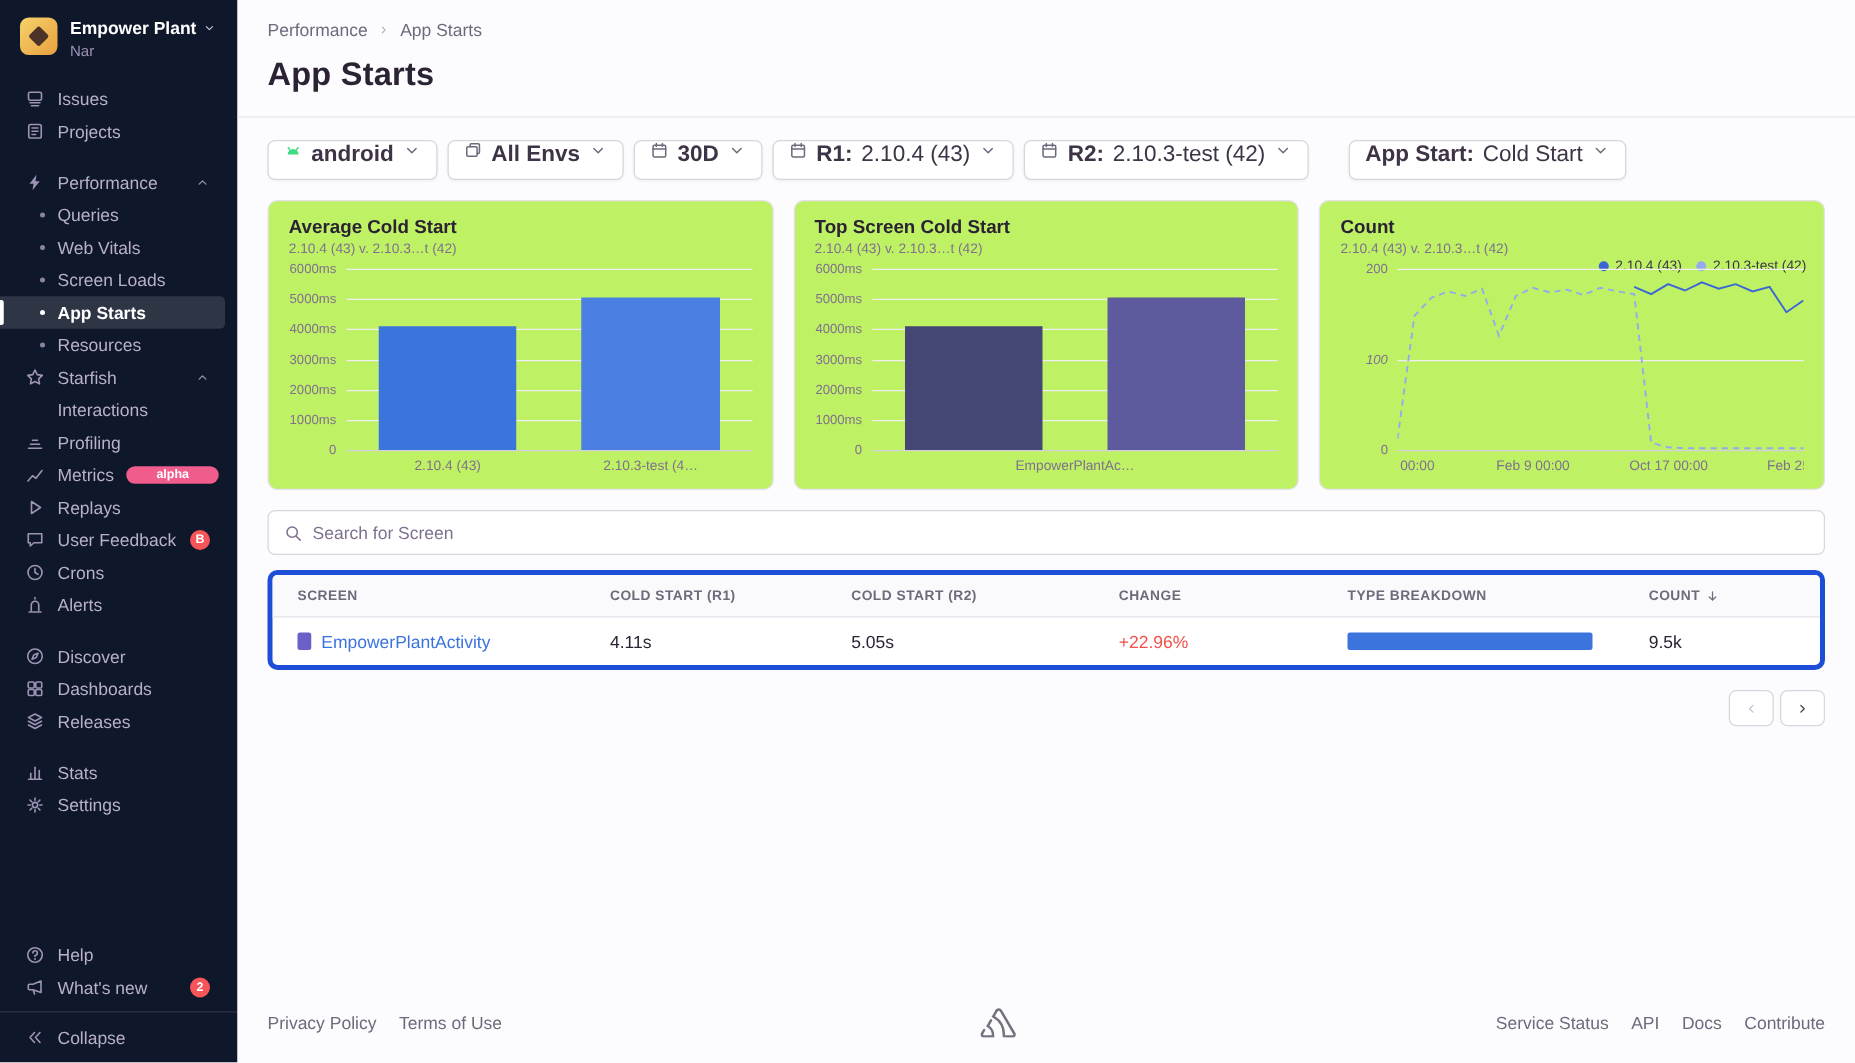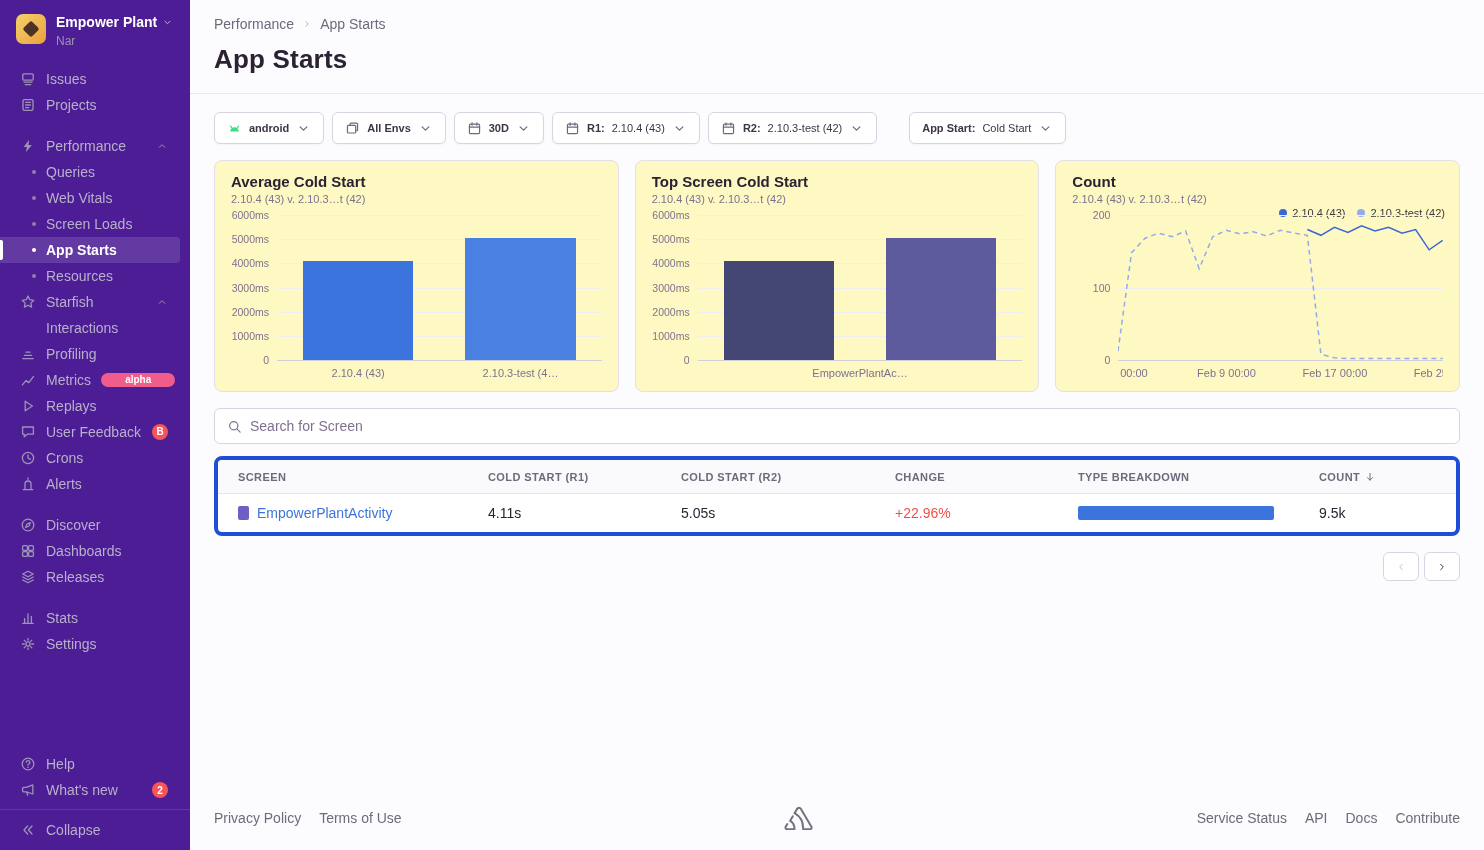--- a/index.html
+++ b/index.html
@@ -3,21 +3,21 @@
 <meta charset="utf-8">
 <style>
 *{box-sizing:border-box;margin:0;padding:0}
 html,body{width:1484px;height:850px}
 body{font-family:"Liberation Sans",sans-serif;display:flex;background:#fcfbfd;color:#2b2233;overflow:hidden;font-size:14px}
 .icn{display:inline-flex;width:16px;height:16px;flex:none}
 .icn svg{width:100%;height:100%;fill:none;stroke:currentColor;stroke-width:1.3;stroke-linecap:round;stroke-linejoin:round}
 .icn .fill{fill:currentColor;stroke:none}
 
 
-.sidebar{width:190px;height:850px;background:#4c1d95;display:flex;flex-direction:column;flex:none;color:#b9b0cb}
+.sidebar{width:190px;height:850px;background:#0f172a;display:flex;flex-direction:column;flex:none;color:#b9b0cb}
 .org{display:flex;gap:10px;padding:14px 14px 8px 16px;align-items:flex-start;cursor:pointer}
 .org-logo{width:30px;height:30px;border-radius:7px;background:linear-gradient(135deg,#f6d26b,#e8a03e);display:flex;align-items:center;justify-content:center;flex:none}
 .diamond{width:12px;height:12px;background:#4d3327;transform:rotate(45deg);border-radius:2px}
 .org-name-row{display:flex;align-items:center;gap:5px;color:#fff;font-weight:700;font-size:14px;line-height:1.2;white-space:nowrap}
 .org-name-row .icn{width:11px;height:11px;color:#cfc8de}
 .org-sub{font-size:12px;color:#9d93b5;margin-top:3px}
 .nav{padding-top:10px}
 .nav-group{margin-bottom:15px}
 .nav-item{display:flex;align-items:center;gap:10px;height:26px;padding:0 22px 0 20px;font-size:14px;color:#b9b0cb;cursor:pointer;position:relative;white-space:nowrap}
 .nav-item .icn{color:#9d93b5;width:16px;height:16px}
@@ -35,29 +35,29 @@
 .collapse-row .icn{color:#9d93b5}
 
 
 .main{flex:1;display:flex;flex-direction:column;min-width:0;background:#fcfbfd}
 .page-header{padding:16px 24px 18px;border-bottom:1px solid #eae6ef}
 .breadcrumb{display:flex;align-items:center;gap:8px;font-size:14px;color:#6e6a7c}
 .crumb.link{cursor:pointer}
 .crumb-sep{width:10px;height:10px;color:#a69fb5}
 .page-title{font-size:26px;font-weight:700;color:#2b2233;margin-top:12px;letter-spacing:.2px}
 .filters{display:flex;align-items:center;gap:8px;padding:18px 24px 0;flex-wrap:nowrap}
-.filter-btn{display:inline-flex;align-items:center;gap:7px;height:32px;padding:0 12px;background:#fff;border:1px solid #d9d4e0;border-radius:6px;font-family:inherit;font-size:11px;color:#3e3446;cursor:pointer;box-shadow:0 1px 2px rgba(43,34,51,.04);white-space:nowrap}
+.filter-btn{display:inline-flex;gap:7px;height:32px;padding:0 12px;background:#fff;border:1px solid #d9d4e0;border-radius:6px;font-family:inherit;font-size:18px;color:#3e3446;cursor:pointer;box-shadow:0 1px 2px rgba(43,34,51,.04);white-space:nowrap}
 .filter-btn .f-label{font-weight:400}
 .filter-btn .f-label.bold,.filter-btn .f-prefix{font-weight:700}
 .filter-btn .f-chev{width:11px;height:11px;color:#80708f}
 .filter-btn .icn{width:15px;height:15px;color:#6e6a7c}
 .filter-btn.gap-left{margin-left:24px}
 
 .charts{display:flex;gap:16px;padding:16px 24px 0}
-.card{flex:1;min-width:0;height:232px;background:#fef9c3;border:1px solid #e4dfea;border-radius:8px;padding:12px 16px 8px;position:relative;display:flex;flex-direction:column}
+.card{flex:1;min-width:0;height:232px;background:#bef264;border:1px solid #e4dfea;border-radius:8px;padding:12px 16px 8px;position:relative;display:flex;flex-direction:column}
 .card-title{font-size:15px;font-weight:700;color:#2b2233}
 .card-sub{font-size:11px;color:#80708f;margin-top:3px}
 .legend{position:absolute;top:46px;right:14px;display:flex;gap:12px;align-items:center}
 .legend-item{display:inline-flex;align-items:center;gap:5px;font-size:11px;color:#3e3446;cursor:pointer;white-space:nowrap}
 .legend .dot{width:8px;height:8px;border-radius:50%;display:inline-block}
 .chart-body{display:flex;flex:1;margin-top:10px}
 .y-axis{width:46px;position:relative;font-size:10.5px;color:#80708f;flex:none}
 .y-tick{position:absolute;right:8px;transform:translateY(-50%);white-space:nowrap}
 .plot{flex:1;position:relative;min-width:0}
 .gridline{position:absolute;left:0;right:0;height:1px;background:#f0edf3}
@@ -489,37 +489,37 @@
             <span>2.10.4 (43)</span>
           </span>
           <span class="legend-item">
             <span class="dot" style="background:#93abec"></span>
             <span>2.10.3-test (42)</span>
           </span>
         </div>
       <div class="chart-body">
           <div class="y-axis">
             <div class="y-tick" style="top: 0%;">200</div>
-            <div class="y-tick" style="top: 50%;">100</div>
+            <div class="y-tick" style="top: 50%; font-style: italic;">100</div>
             <div class="y-tick" style="top: 100%;">0</div>
           </div>
           <div class="plot">
             <div class="gridline" style="top: 0%;"></div>
             <div class="gridline" style="top: 50%;"></div>
             <div class="gridline baseline" style="top: 100%;"></div>
             <svg viewBox="0 0 100 100" preserveAspectRatio="none" class="line-svg">
               <polyline points="58.33,10.00 62.50,14.00 66.67,8.50 70.83,12.00 75.00,7.50 79.17,11.00 83.33,8.50 87.50,12.50 91.67,10.00 95.83,24.00 100.00,17.50" fill="none" stroke="#3c66d6" stroke-width="1.5" vector-effect="non-scaling-stroke"></polyline>
               <polyline points="0.00,94.00 4.17,26.00 8.33,16.00 12.50,12.50 16.67,15.00 20.83,11.00 25.00,37.00 29.17,15.00 33.33,10.50 37.50,13.00 41.67,11.50 45.83,14.50 50.00,10.50 54.17,12.50 58.33,14.00 62.50,96.00 66.67,98.50 70.83,99.00 75.00,99.00 79.17,99.00 83.33,99.00 87.50,99.00 91.67,99.00 95.83,99.00 100.00,99.00" fill="none" stroke="#93abec" stroke-width="1.5" vector-effect="non-scaling-stroke" stroke-dasharray="5 4"></polyline>
             </svg>
           </div>
         </div>
       <div class="x-labels">
           <span class="x-label" style="left: 0%;">Feb 1 00:00</span>
           <span class="x-label" style="left: 33.3%;">Feb 9 00:00</span>
-          <span class="x-label" style="left: 66.7%;">Feb 17 00:00</span>
+          <span class="x-label" style="left: 66.7%;">Oct 17 00:00</span>
           <span class="x-label" style="left: 100%;">Feb 25 00:0</span>
         </div>
     </section>
   </div>
 
   <div class="searchbar">
     <span class="icn">
         <svg viewBox="0 0 16 16">
           <circle cx="7.2" cy="7.2" r="4.4"></circle>
           <path d="M10.6 10.6 14 14"></path>

